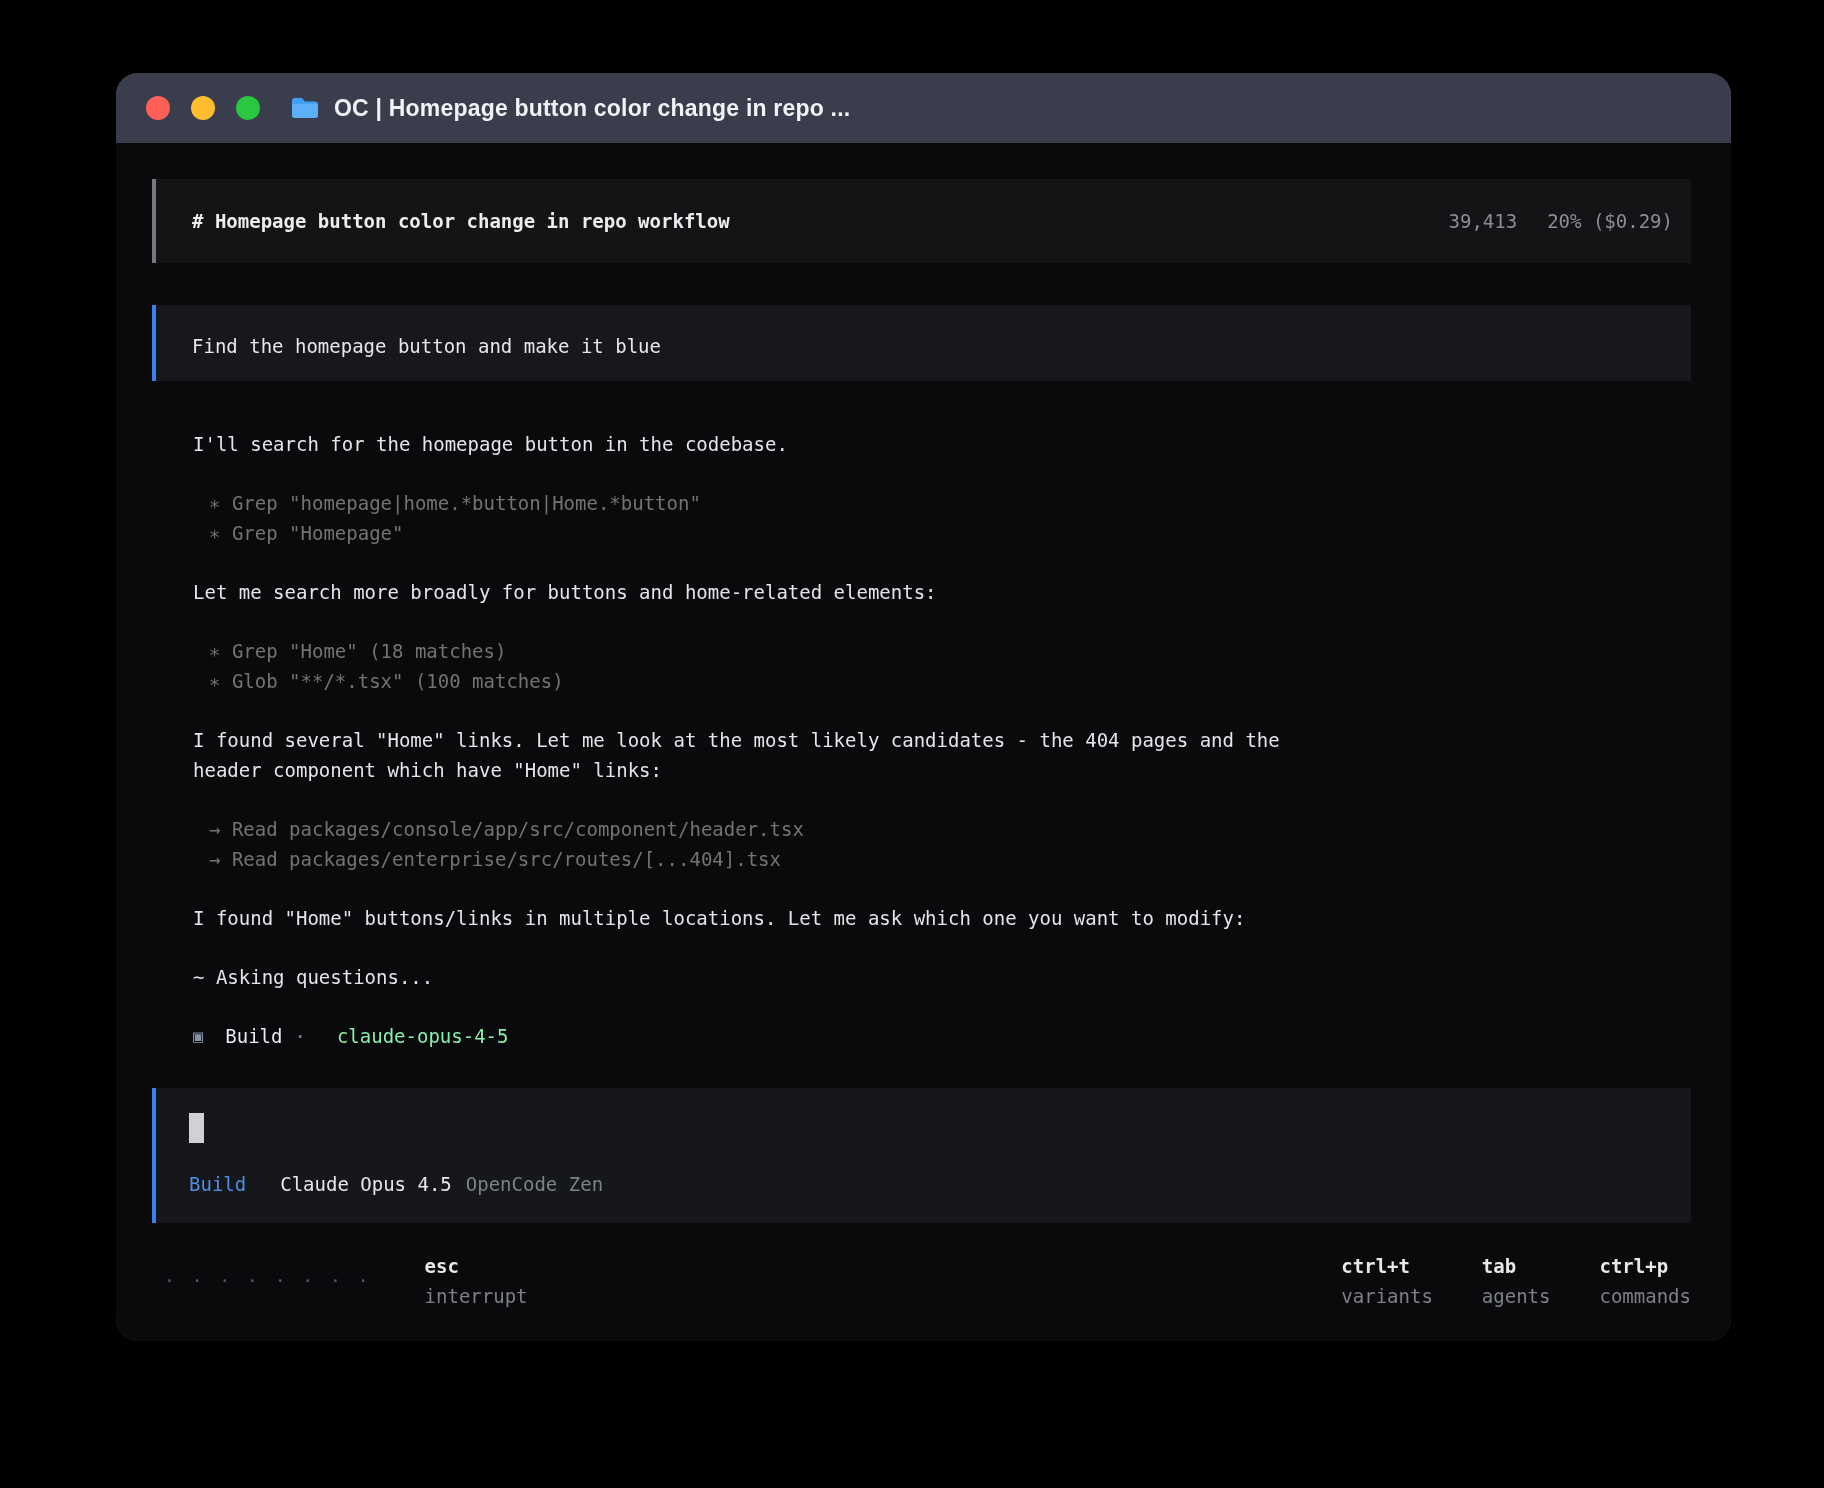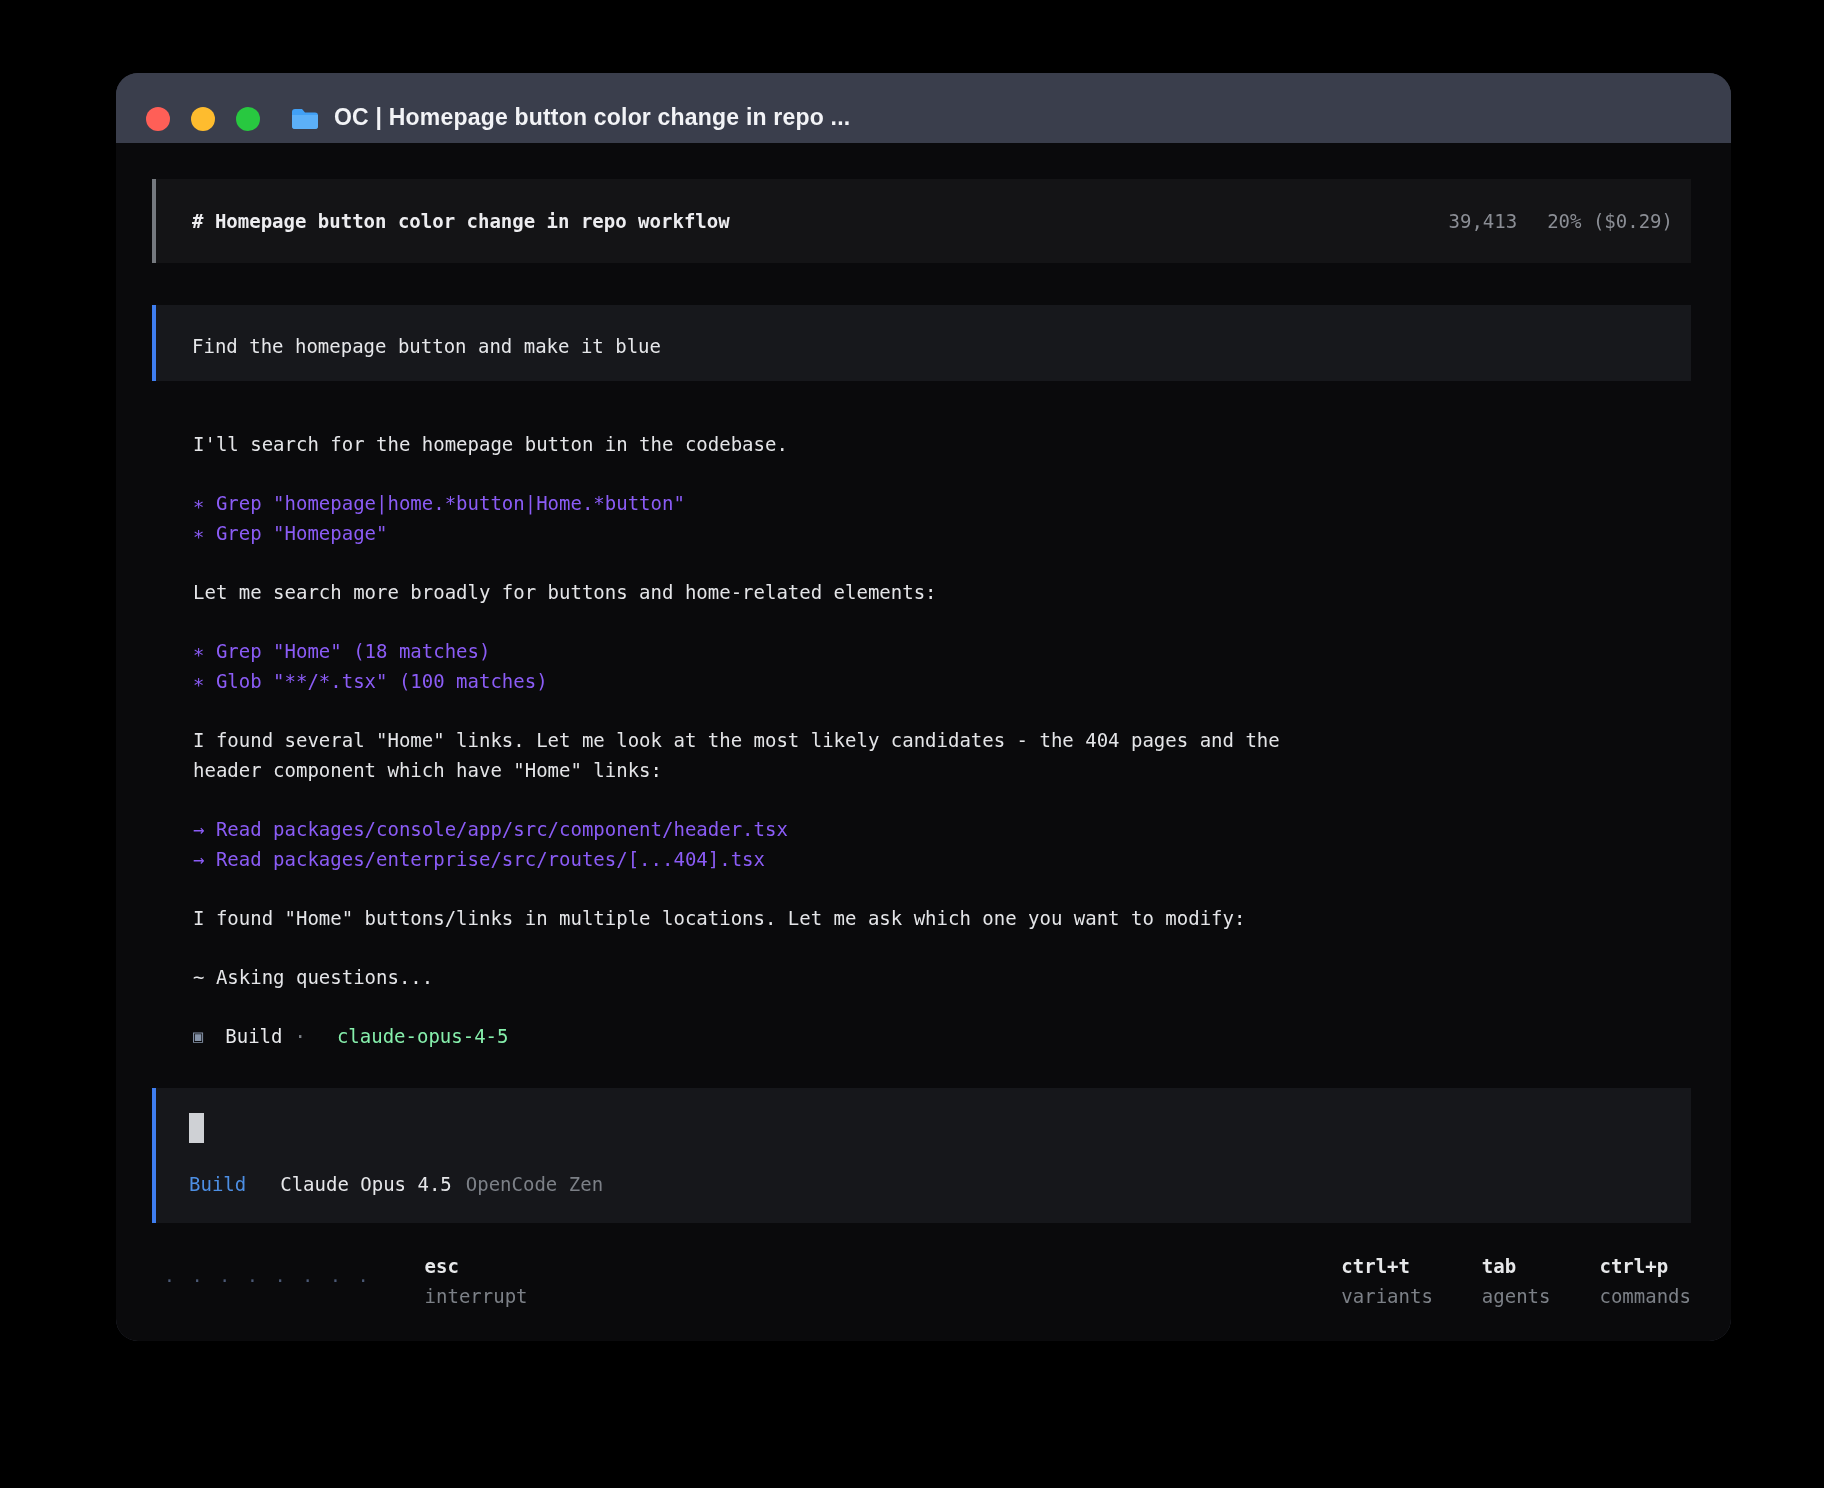--- a/index.html
+++ b/index.html
@@ -5,21 +5,21 @@
   html,body{margin:0;padding:0;background:#000;}
   body{width:1824px;height:1488px;position:relative;font-family:"DejaVu Sans Mono",monospace;}
 
   .window{
     position:absolute;left:116px;top:73px;width:1615px;height:1268px;
     background:#3a3e4c;border-radius:22px;overflow:hidden;
     display:flex;flex-direction:column;
     box-shadow:0 18px 50px rgba(0,0,0,.6);
   }
   .titlebar{
-    height:70px;flex:0 0 70px;background:#3a3e4c;display:flex;align-items:flex-end;
+    height:70px;flex:0 0 70px;background:#3a3e4c;display:flex;align-items:center;
     padding:12px 30px;box-sizing:border-box;
     font-family:"Liberation Sans",sans-serif;
   }
   .traffic{display:flex;gap:21px;align-items:center;}
   .light{width:24px;height:24px;border-radius:50%;display:inline-block;}
   .light.red{background:#ff5f57;}
   .light.yellow{background:#febc2e;}
   .light.green{background:#28c840;}
   .folder{margin-left:30px;display:flex;align-items:center;}
   .wtitle{margin-left:14px;color:#f2f3f6;font-weight:bold;font-size:23px;letter-spacing:.2px;}
@@ -38,21 +38,21 @@
   .h-title{font-weight:bold;color:#ededf0;}
   .h-stats{color:#8b8e95;display:flex;gap:30px;}
 
   .user-block{
     background:#17181c;border-left:4px solid #3f7ef0;
     padding:26px 28px 20px 36px;margin-bottom:48px;color:#e6e7ea;
   }
 
   .transcript{margin-left:41px;}
   .para{margin:0 0 29px 0;max-width:1150px;color:#e4e5e8;}
-  .tool-group{margin:0 0 29px 0;color:#8b5cf6;}
+  .tool-group{margin:0 0 29px 16px;color:#737373;}
   .tool-line{white-space:pre;}
 
   .agent-row{display:flex;align-items:center;margin-top:2px;}
   .agent-icon{color:#8593a8;font-size:17px;margin-right:22px;}
   .agent-name{color:#e8e9ec;}
   .agent-sep{color:#7c8087;margin:0 12px;}
   .agent-model{color:#86efac;margin-left:19px;}
 
   .input-block{
     margin-top:auto;background:#16171b;border-left:4px solid #3f7ef0;

